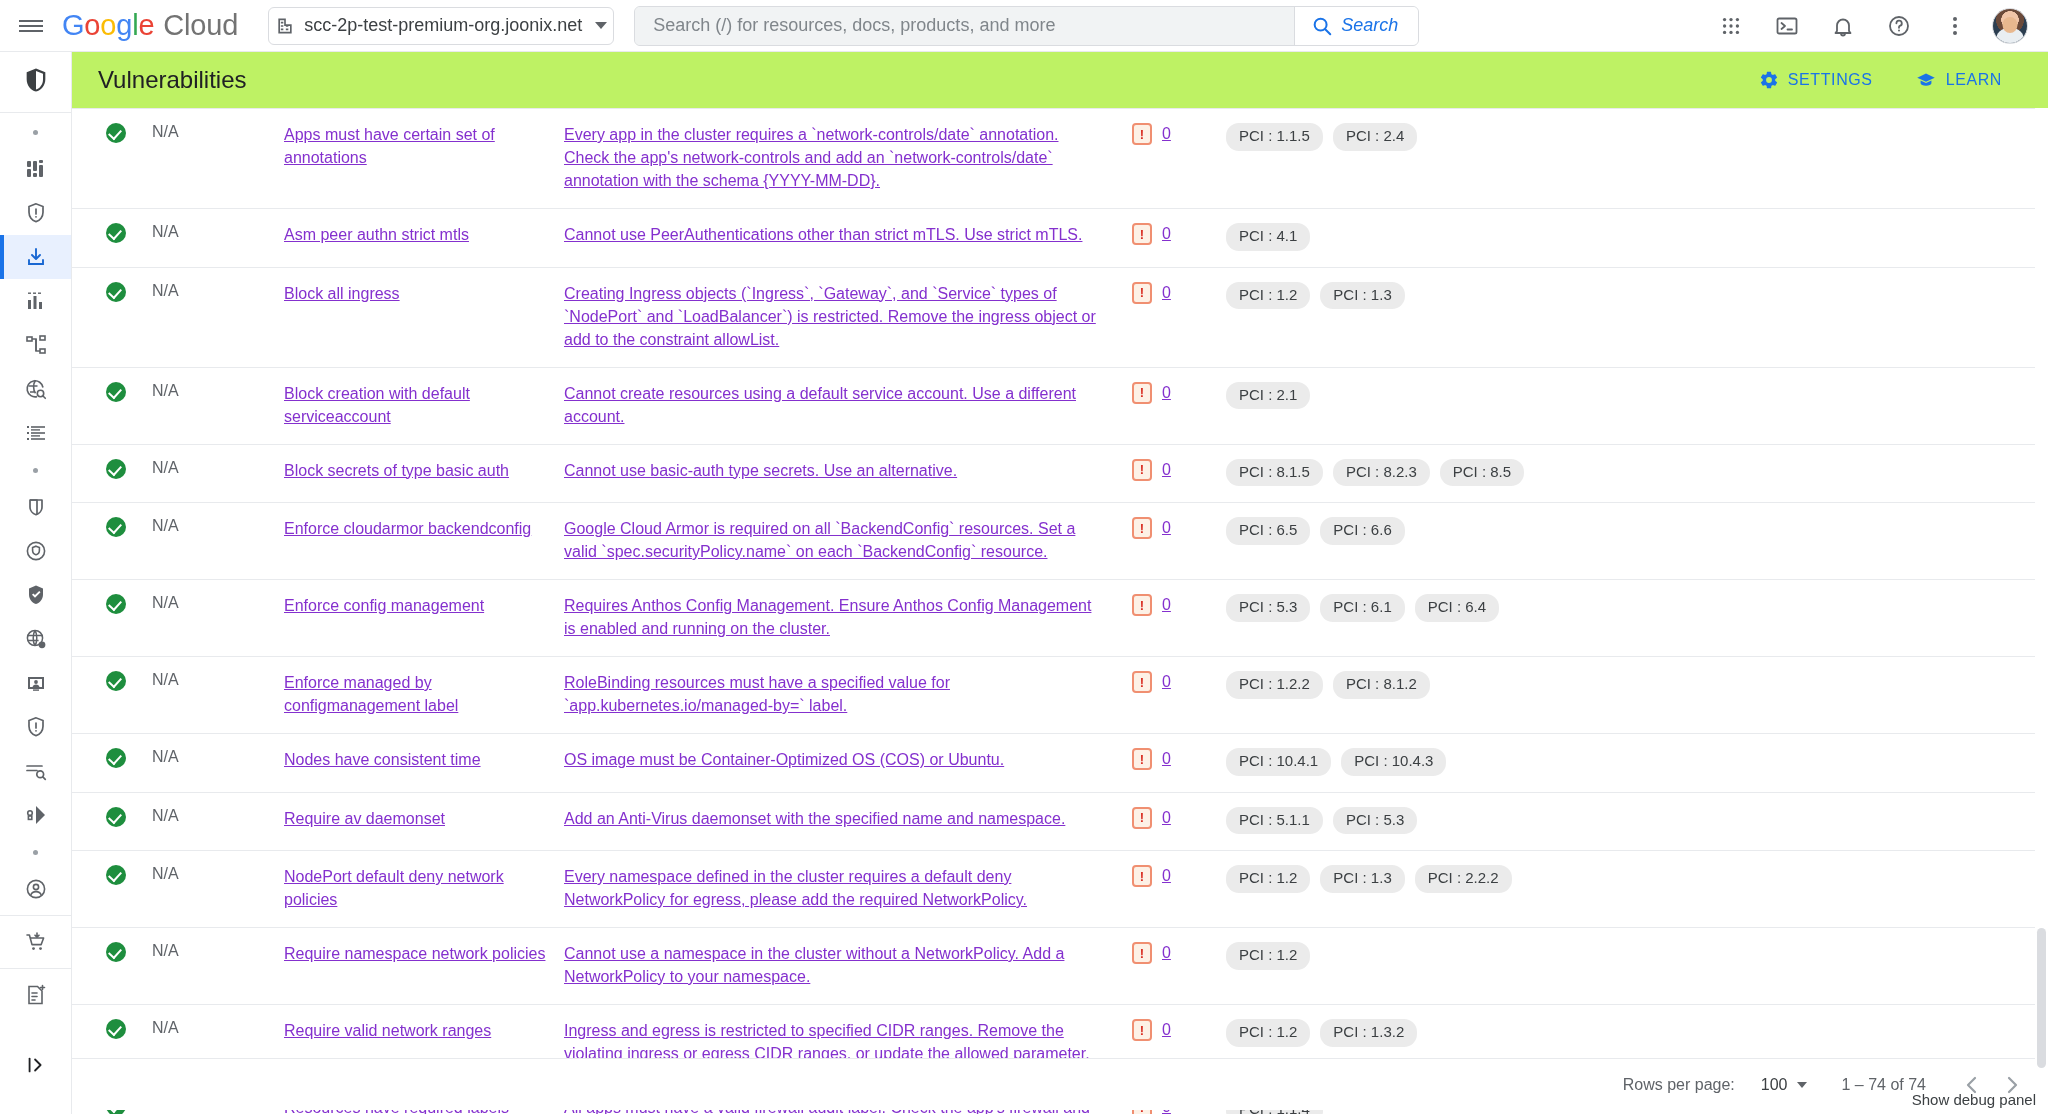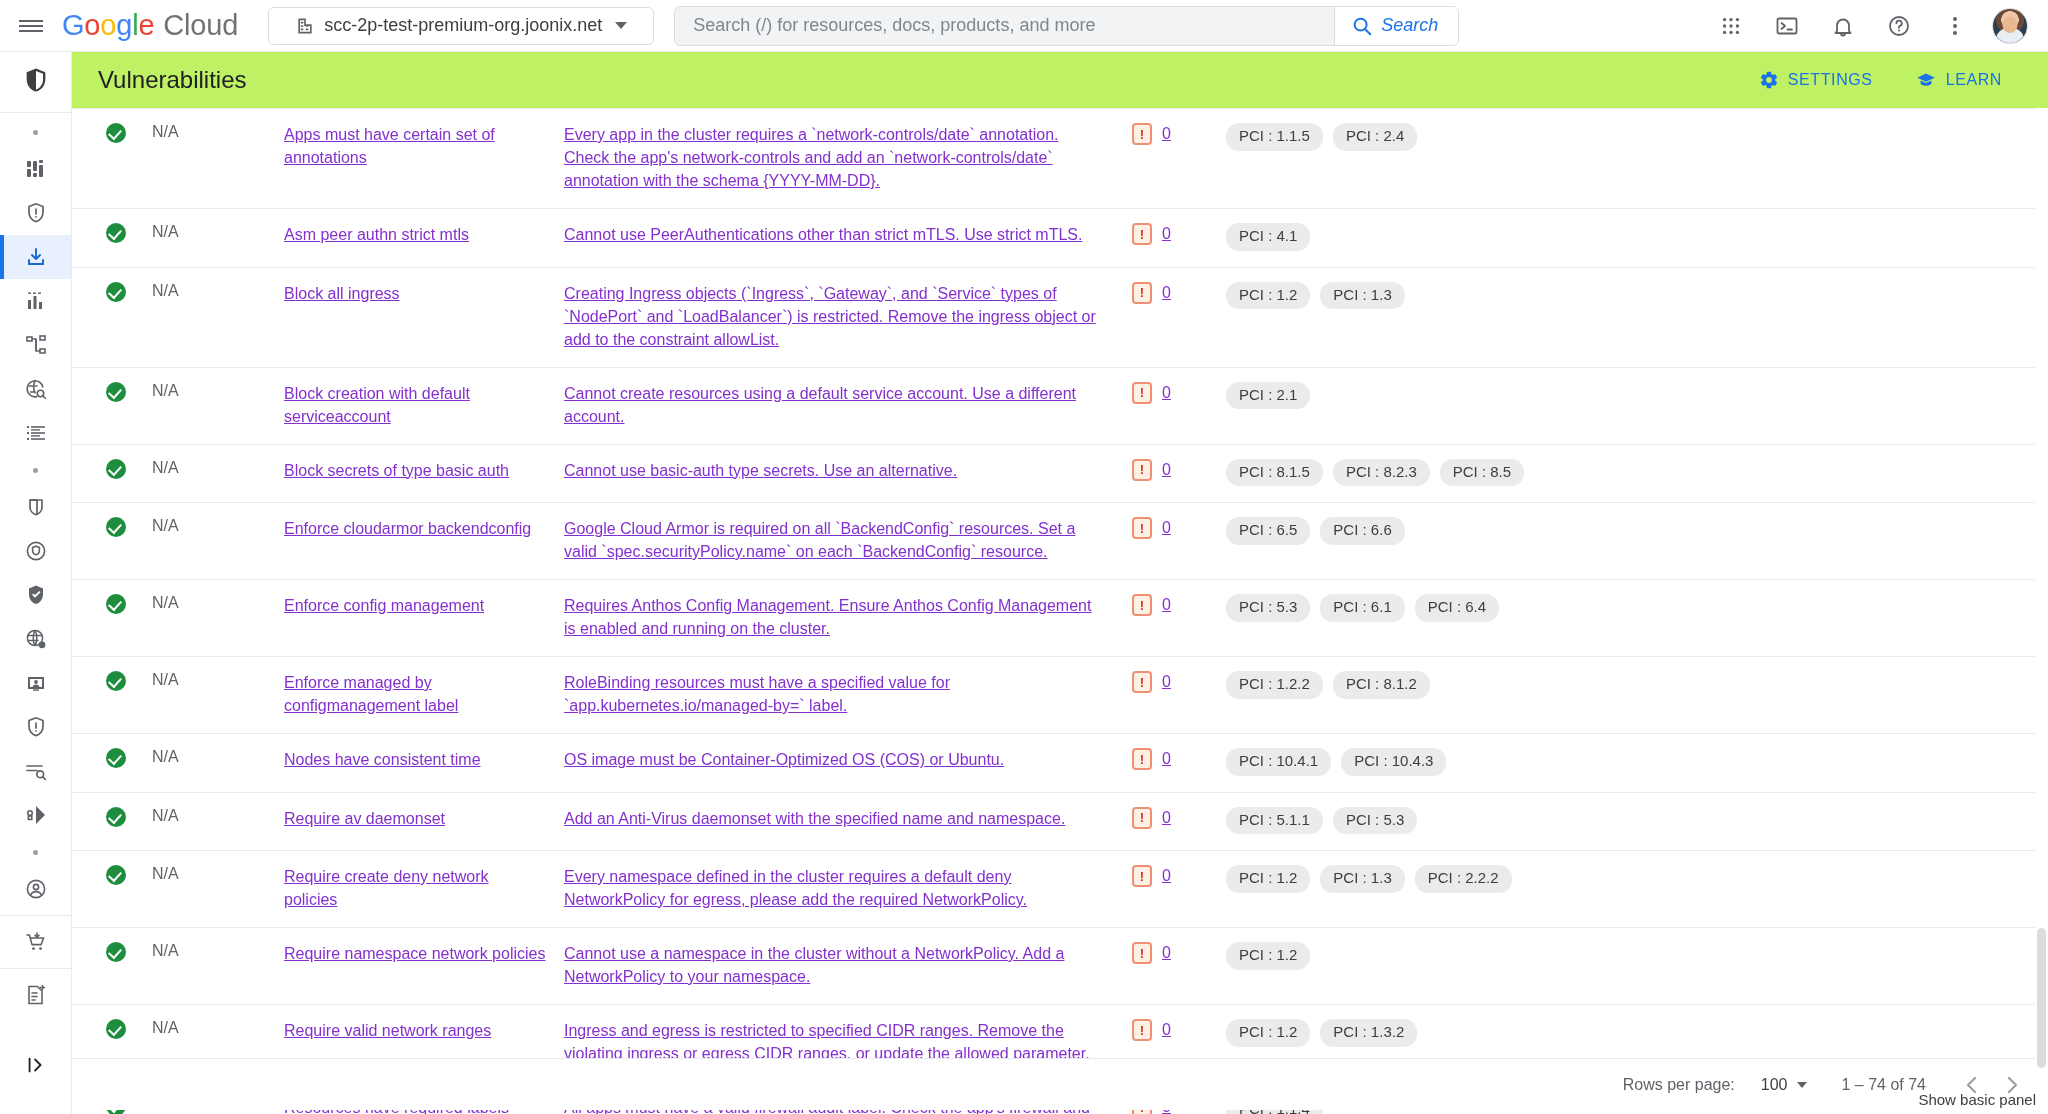--- a/index.html
+++ b/index.html
@@ -40,21 +40,21 @@
   }
   .g-b { color:#4285F4 } .g-r { color:#EA4335 } .g-y { color:#FBBC05 }
   .g-g { color:#34A853 }
   .brand .cloud { color:#737373; margin-left:9px; font-weight:400; }
 
   .scope-picker {
     display:flex; align-items:center; gap:9px;
     height: 38px;
     border: 1px solid #dadce0;
     border-radius: 6px;
-    padding: 0 26px;
+    padding: 0 6px;
     font-size: 18px;
     color: #3c4043;
     cursor: pointer;
     background:#fff;
     white-space: nowrap;
   }
   .scope-picker .caret {
     width:0;height:0;border-left:6px solid transparent;border-right:6px solid transparent;
     border-top:7px solid #5f6368; margin-left:4px;
   }
@@ -714,21 +714,21 @@
             <div class="sevcell">
               <span class="sev-icon">!</span>
               <a class="sev-count">0</a>
             </div>
           </td>
           <td class="col-tags"><span class="chip">PCI : 5.1.1</span><span class="chip">PCI : 5.3</span></td>
         </tr>
         <tr>
           <td class="col-status"><span class="ok-badge"></span></td>
           <td class="col-na">N/A</td>
-          <td class="col-name"><a class="lnk">Require create deny network policies</a></td>
+          <td class="col-name"><a class="lnk">NodePort default deny network policies</a></td>
           <td class="col-desc desc"><a class="lnk">Every namespace defined in the cluster requires a default deny NetworkPolicy for egress, please add the required NetworkPolicy.</a></td>
           <td class="col-sev">
             <div class="sevcell">
               <span class="sev-icon">!</span>
               <a class="sev-count">0</a>
             </div>
           </td>
           <td class="col-tags"><span class="chip">PCI : 1.2</span><span class="chip">PCI : 1.3</span><span class="chip">PCI : 2.2.2</span></td>
         </tr>
         <tr>
@@ -794,13 +794,13 @@
   </div>
   <div class="pgbtn">
     <span>
       <svg width="24" height="24" viewBox="0 0 24 24" fill="none" stroke="#9aa0a6" stroke-width="2.2" stroke-linecap="round" stroke-linejoin="round">
           <polyline points="9,5 16,12 9,19"></polyline>
         </svg>
     </span>
   </div>
 </div>
 
-<div class="debug-tip">Show basic panel</div>
+<div class="debug-tip">Show debug panel</div>
 
 </body></html>

